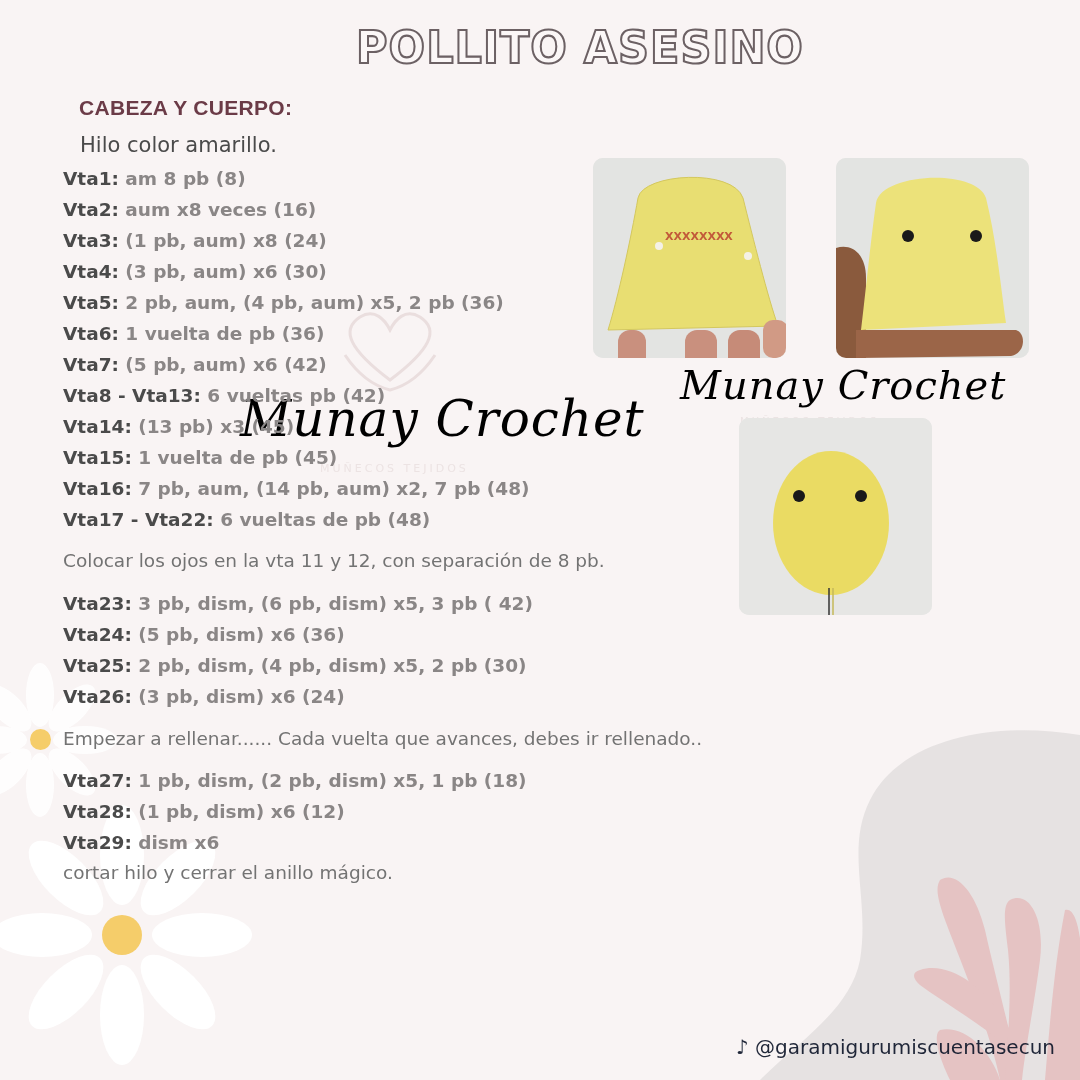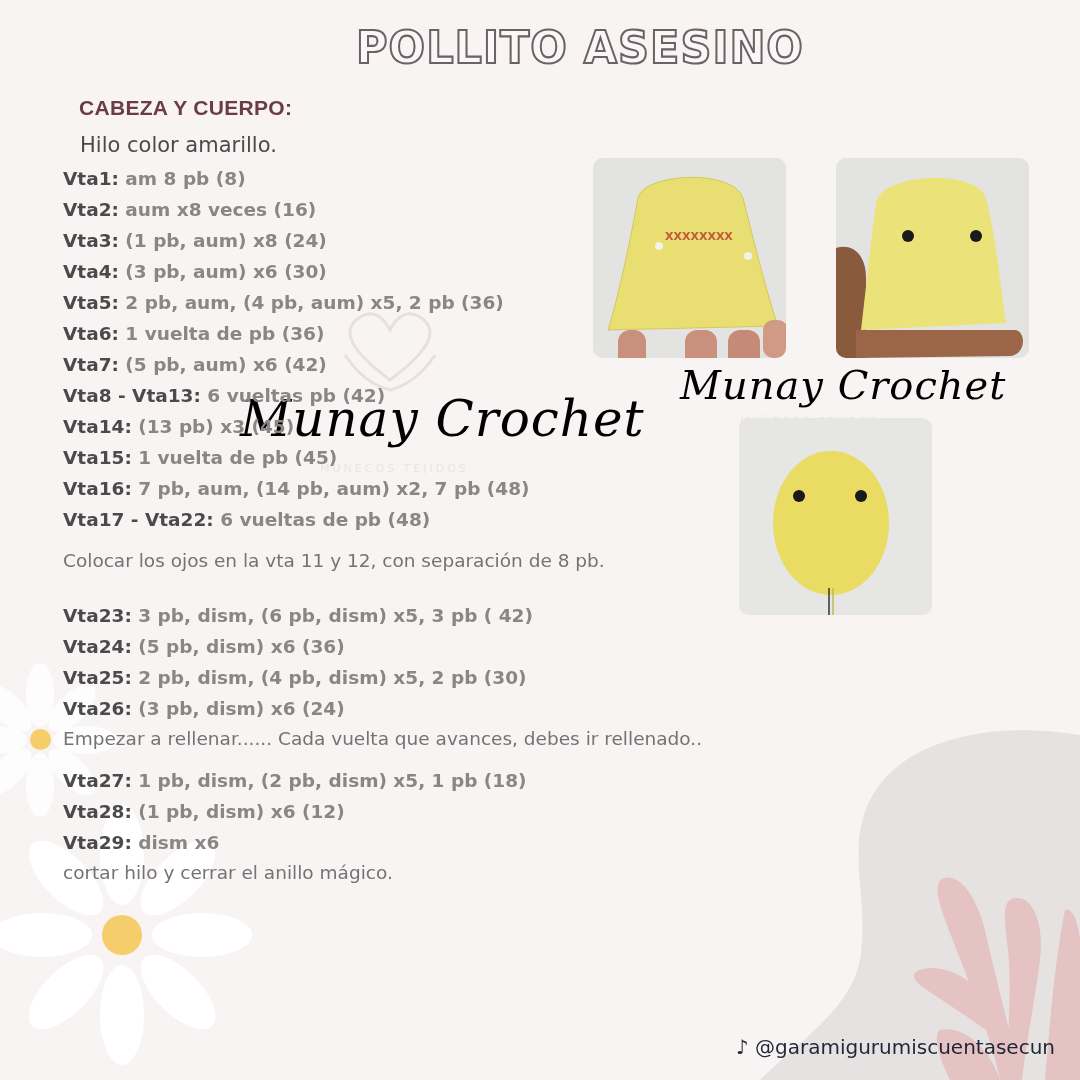--- a/index.html
+++ b/index.html
@@ -136,21 +136,21 @@
   <div class="row"><span class="lbl">Vta7:</span><span> (5 pb, aum) x6 (42)</span></div>
   <div class="row"><span class="lbl">Vta8 - Vta13:</span><span> 6 vueltas pb (42)</span></div>
   <div class="row"><span class="lbl">Vta14:</span><span> (13 pb) x3 (45)</span></div>
   <div class="row"><span class="lbl">Vta15:</span><span> 1 vuelta de pb (45)</span></div>
   <div class="row"><span class="lbl">Vta16:</span><span> 7 pb, aum, (14 pb, aum) x2, 7 pb (48)</span></div>
   <div class="row"><span class="lbl">Vta17 - Vta22:</span><span> 6 vueltas de pb (48)</span></div>
 </div>
 
 <div class="abs note" style="left:63px;top:550px;">Colocar los ojos en la vta 11 y 12, con separación de 8 pb.</div>
 
-<div class="abs rows" style="top:588px;margin-top:12px;">
+<div class="abs rows" style="top:588px;">
   <div class="row"><span class="lbl">Vta23:</span><span> 3 pb, dism, (6 pb, dism) x5, 3 pb ( 42)</span></div>
   <div class="row"><span class="lbl">Vta24:</span><span> (5 pb, dism) x6 (36)</span></div>
   <div class="row"><span class="lbl">Vta25:</span><span> 2 pb, dism, (4 pb, dism) x5, 2 pb (30)</span></div>
   <div class="row"><span class="lbl">Vta26:</span><span> (3 pb, dism) x6 (24)</span></div>
 </div>
 
 <div class="abs bullet-dot"></div>
 <div class="abs note" style="left:63px;top:728px;">Empezar a rellenar...... Cada vuelta que avances, debes ir rellenado..</div>
 
 <div class="abs rows" style="top:765px;">

